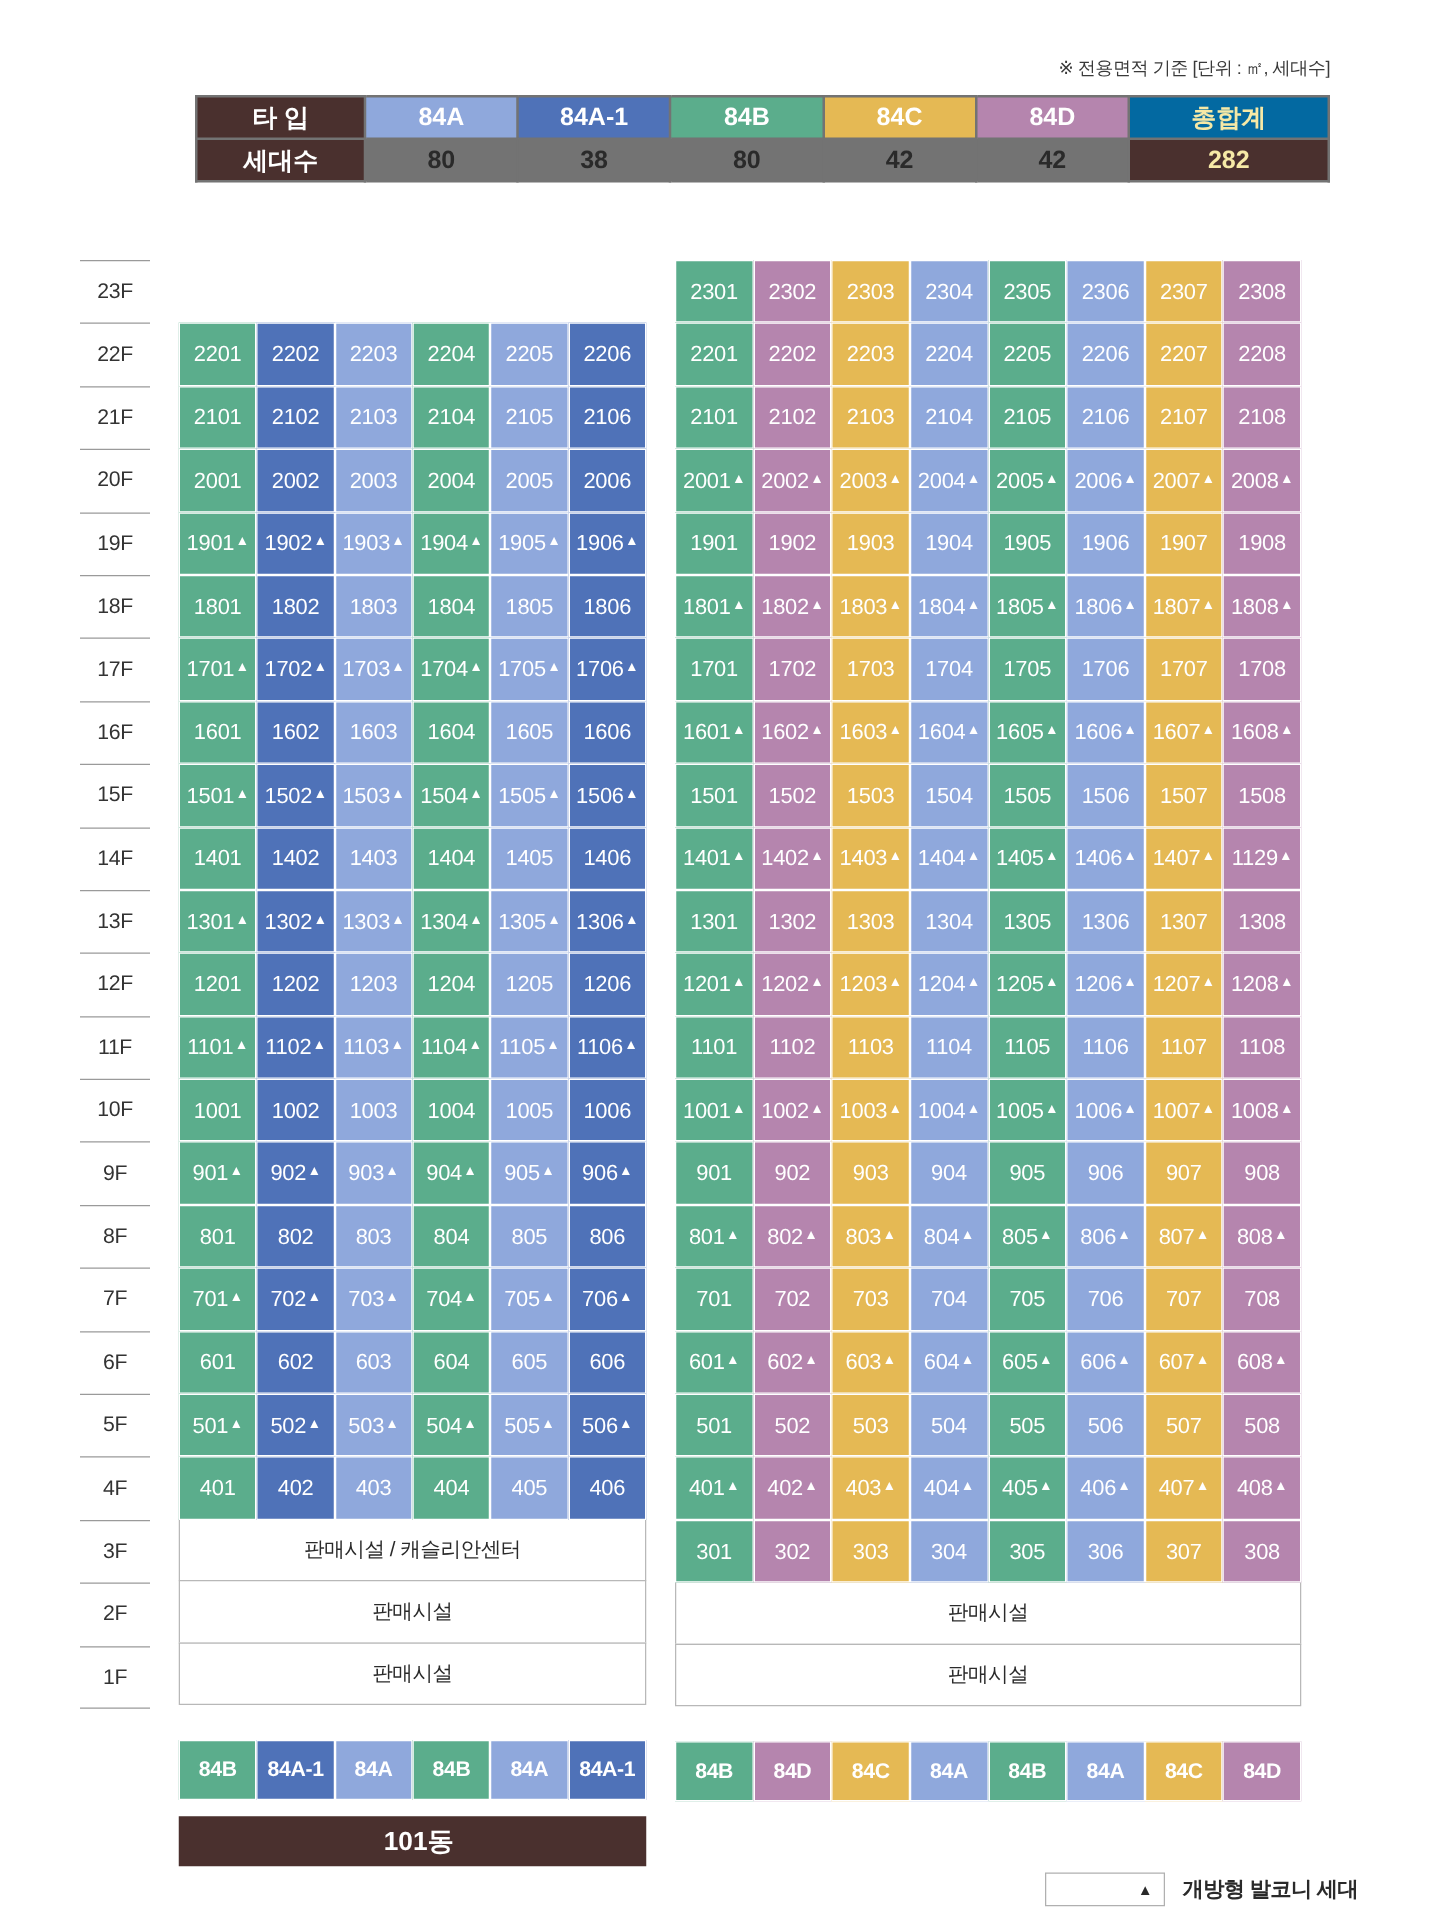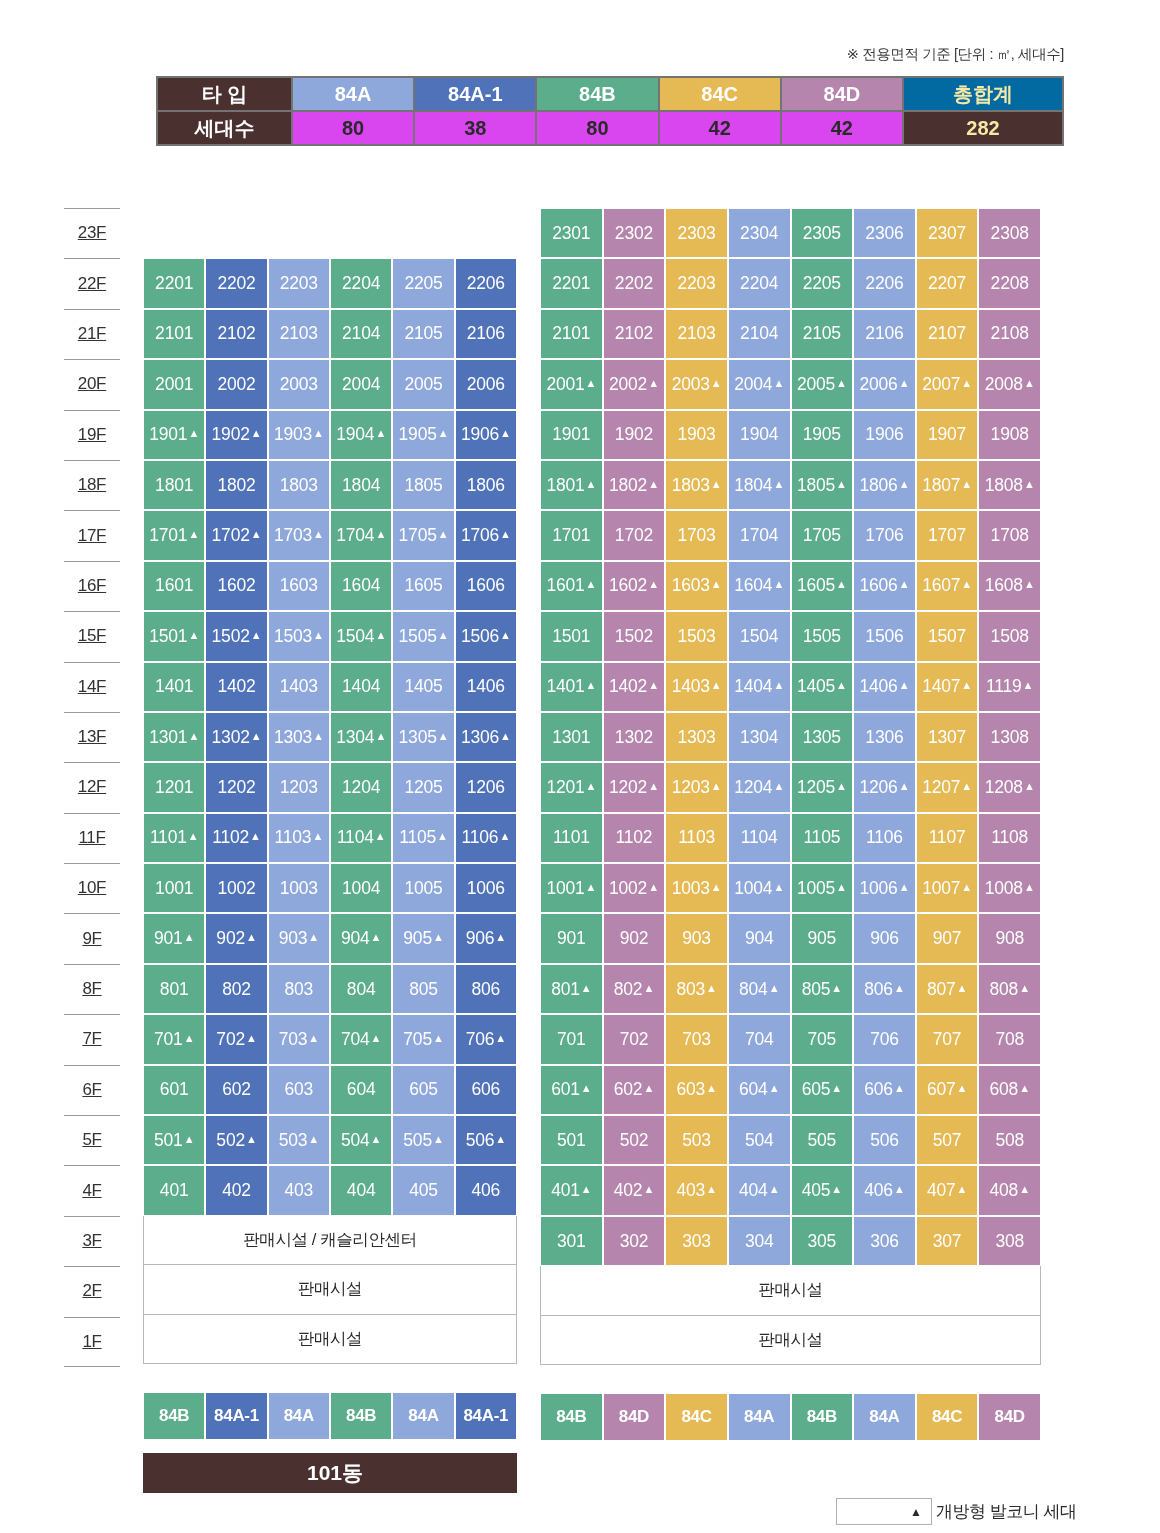--- a/index.html
+++ b/index.html
@@ -31,42 +31,42 @@
     height:34px;
     text-align:center;
     vertical-align:middle;
     font-size:20px;
     font-weight:bold;
     border:2px solid #737373;
     letter-spacing:0px;
   }
   .lt-head { background:#4a302e; color:#ffffff; }
   .lt-head-total { background:#0369a1; color:#f6e9a6; }
-  .lt-body { background:#d946ef; color:#2a2a2a; font-weight:normal; font-size:21px;}
+  .lt-body { background:#737373; color:#2a2a2a; font-weight:normal; font-size:21px;}
   .lt-body-total { background:#4a302e; color:#f6e9a6; font-size:21px; }
   .lt-head.c-84a   { background:#8fa8dc; color:#ffffff; }
   .lt-head.c-84a1  { background:#4f72b8; color:#ffffff; }
   .lt-head.c-84b   { background:#5bad8c; color:#ffffff; }
   .lt-head.c-84c   { background:#e5b954; color:#ffffff; }
   .lt-head.c-84d   { background:#b585ae; color:#ffffff; }
 
   
   #floor-axis { position:absolute; left:64px; top:208px; width:56px; }
   .floor-row {
     height:50.4px;
     position:relative;
     display:flex; align-items:center; justify-content:center;
   }
   .floor-row .fl-line {
     position:absolute; left:0; top:0; width:56px; height:1px; background:#9a9a9a;
   }
   .floor-row:last-child .fl-line-bot {
     position:absolute; left:0; bottom:0; width:56px; height:1px; background:#9a9a9a;
   }
-  .floor-row span { font-size:17px; color:#333; letter-spacing:-0.3px;text-decoration:underline; }
+  .floor-row span { font-size:17px; color:#333; letter-spacing:-0.3px; }
 
   
   .building { position:absolute; }
   #building-101 { left:143px; top:208px; width:374px; }
   #building-102 { left:540px; top:208px; width:501px; }
 
   .grid-row { display:flex; }
   .unit-cell {
     flex:1 1 0;
     height:50.4px;
@@ -123,21 +123,21 @@
     display:flex; align-items:center;
   }
   .fl-box {
     width:96px; height:27px;
     border:1px solid #b0b0b0;
     background:#ffffff;
     display:flex; align-items:center; justify-content:flex-end;
     padding-right:9px;
     font-size:12px; color:#2a2a2a;
   }
-  .fl-text { margin-left:4px; font-size:17px; color:#2a2a2a; font-weight:normal; letter-spacing:-0.5px; }
+  .fl-text { margin-left:14px; font-size:17px; color:#2a2a2a; font-weight:bold; letter-spacing:-0.5px; }
 </style>
 </head>
 <body>
 
 <div class="note">
   <span>※ 전용면적 기준 [단위 : ㎡, 세대수]</span>
 </div>
 
 <table class="legend-table">
   <tbody id="legend-body">
@@ -992,21 +992,21 @@
       </div>
       <div class="unit-cell c-84a">
         <span>1406</span>
         <span class="tri">▲</span>
       </div>
       <div class="unit-cell c-84c">
         <span>1407</span>
         <span class="tri">▲</span>
       </div>
       <div class="unit-cell c-84d">
-        <span>1119</span>
+        <span>1129</span>
         <span class="tri">▲</span>
       </div>
     </div>
     <div class="grid-row">
       <div class="unit-cell c-84b">
         <span>1301</span>
       </div>
       <div class="unit-cell c-84d">
         <span>1302</span>
       </div>

